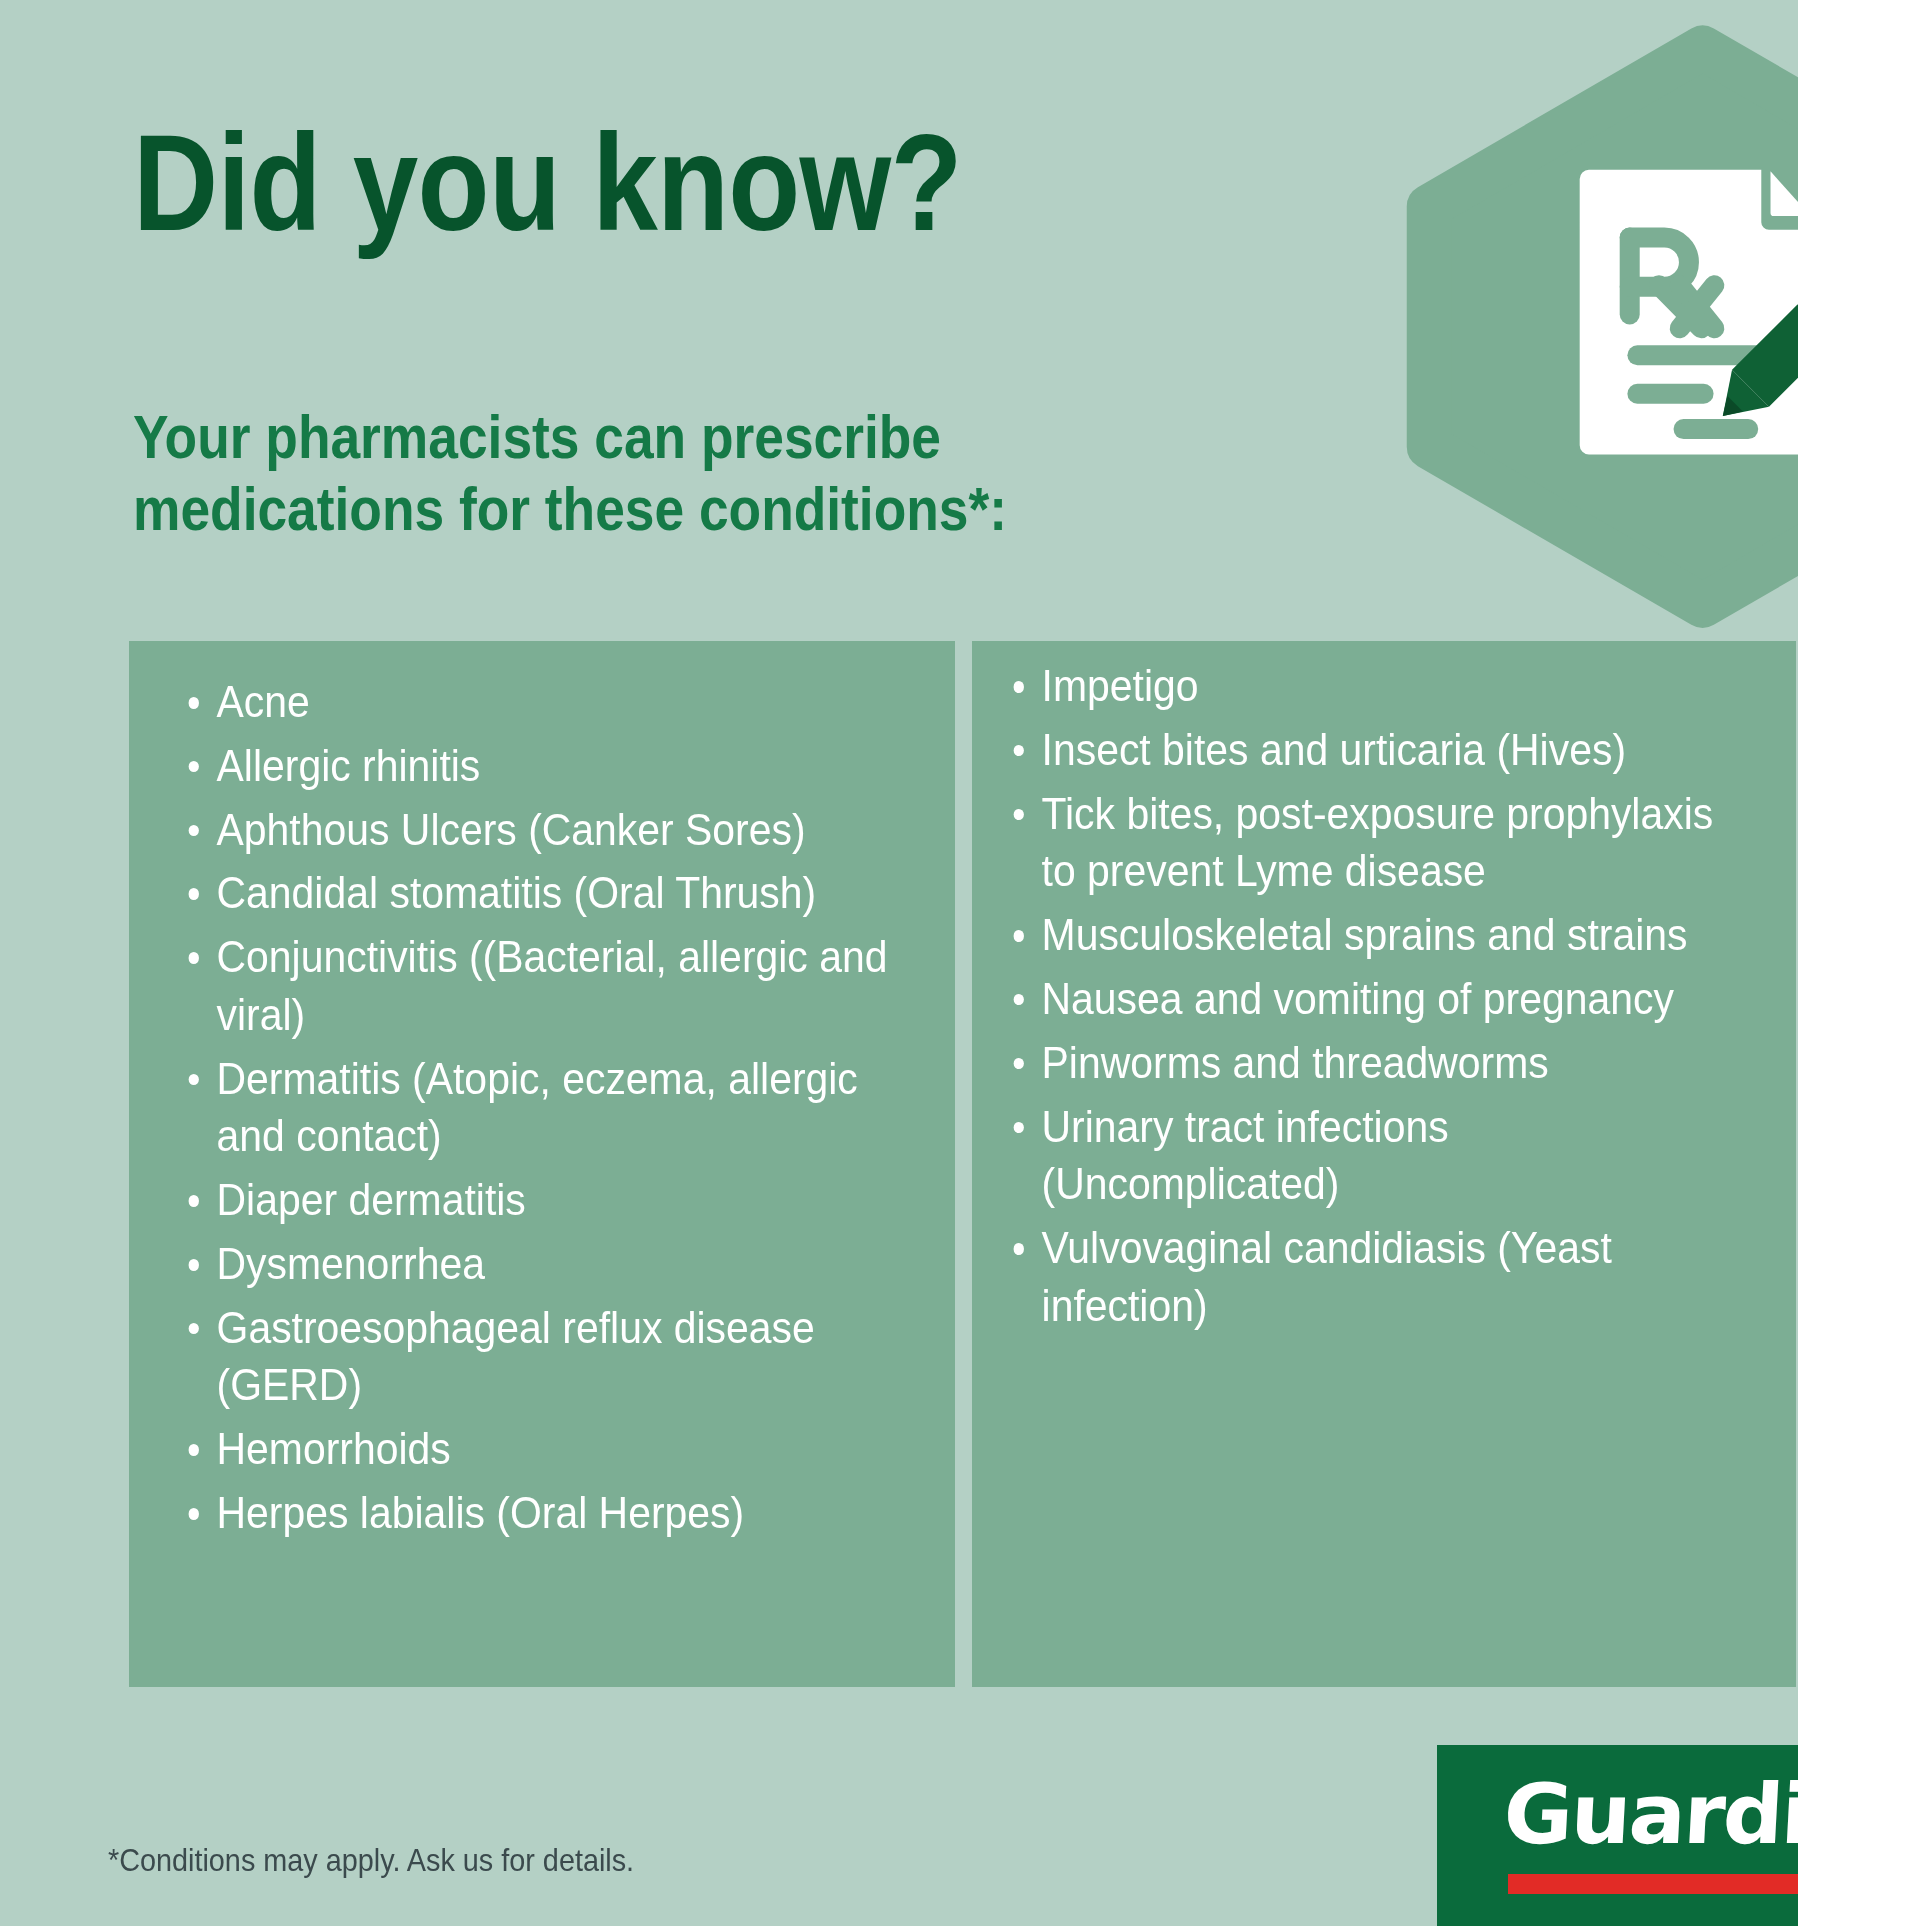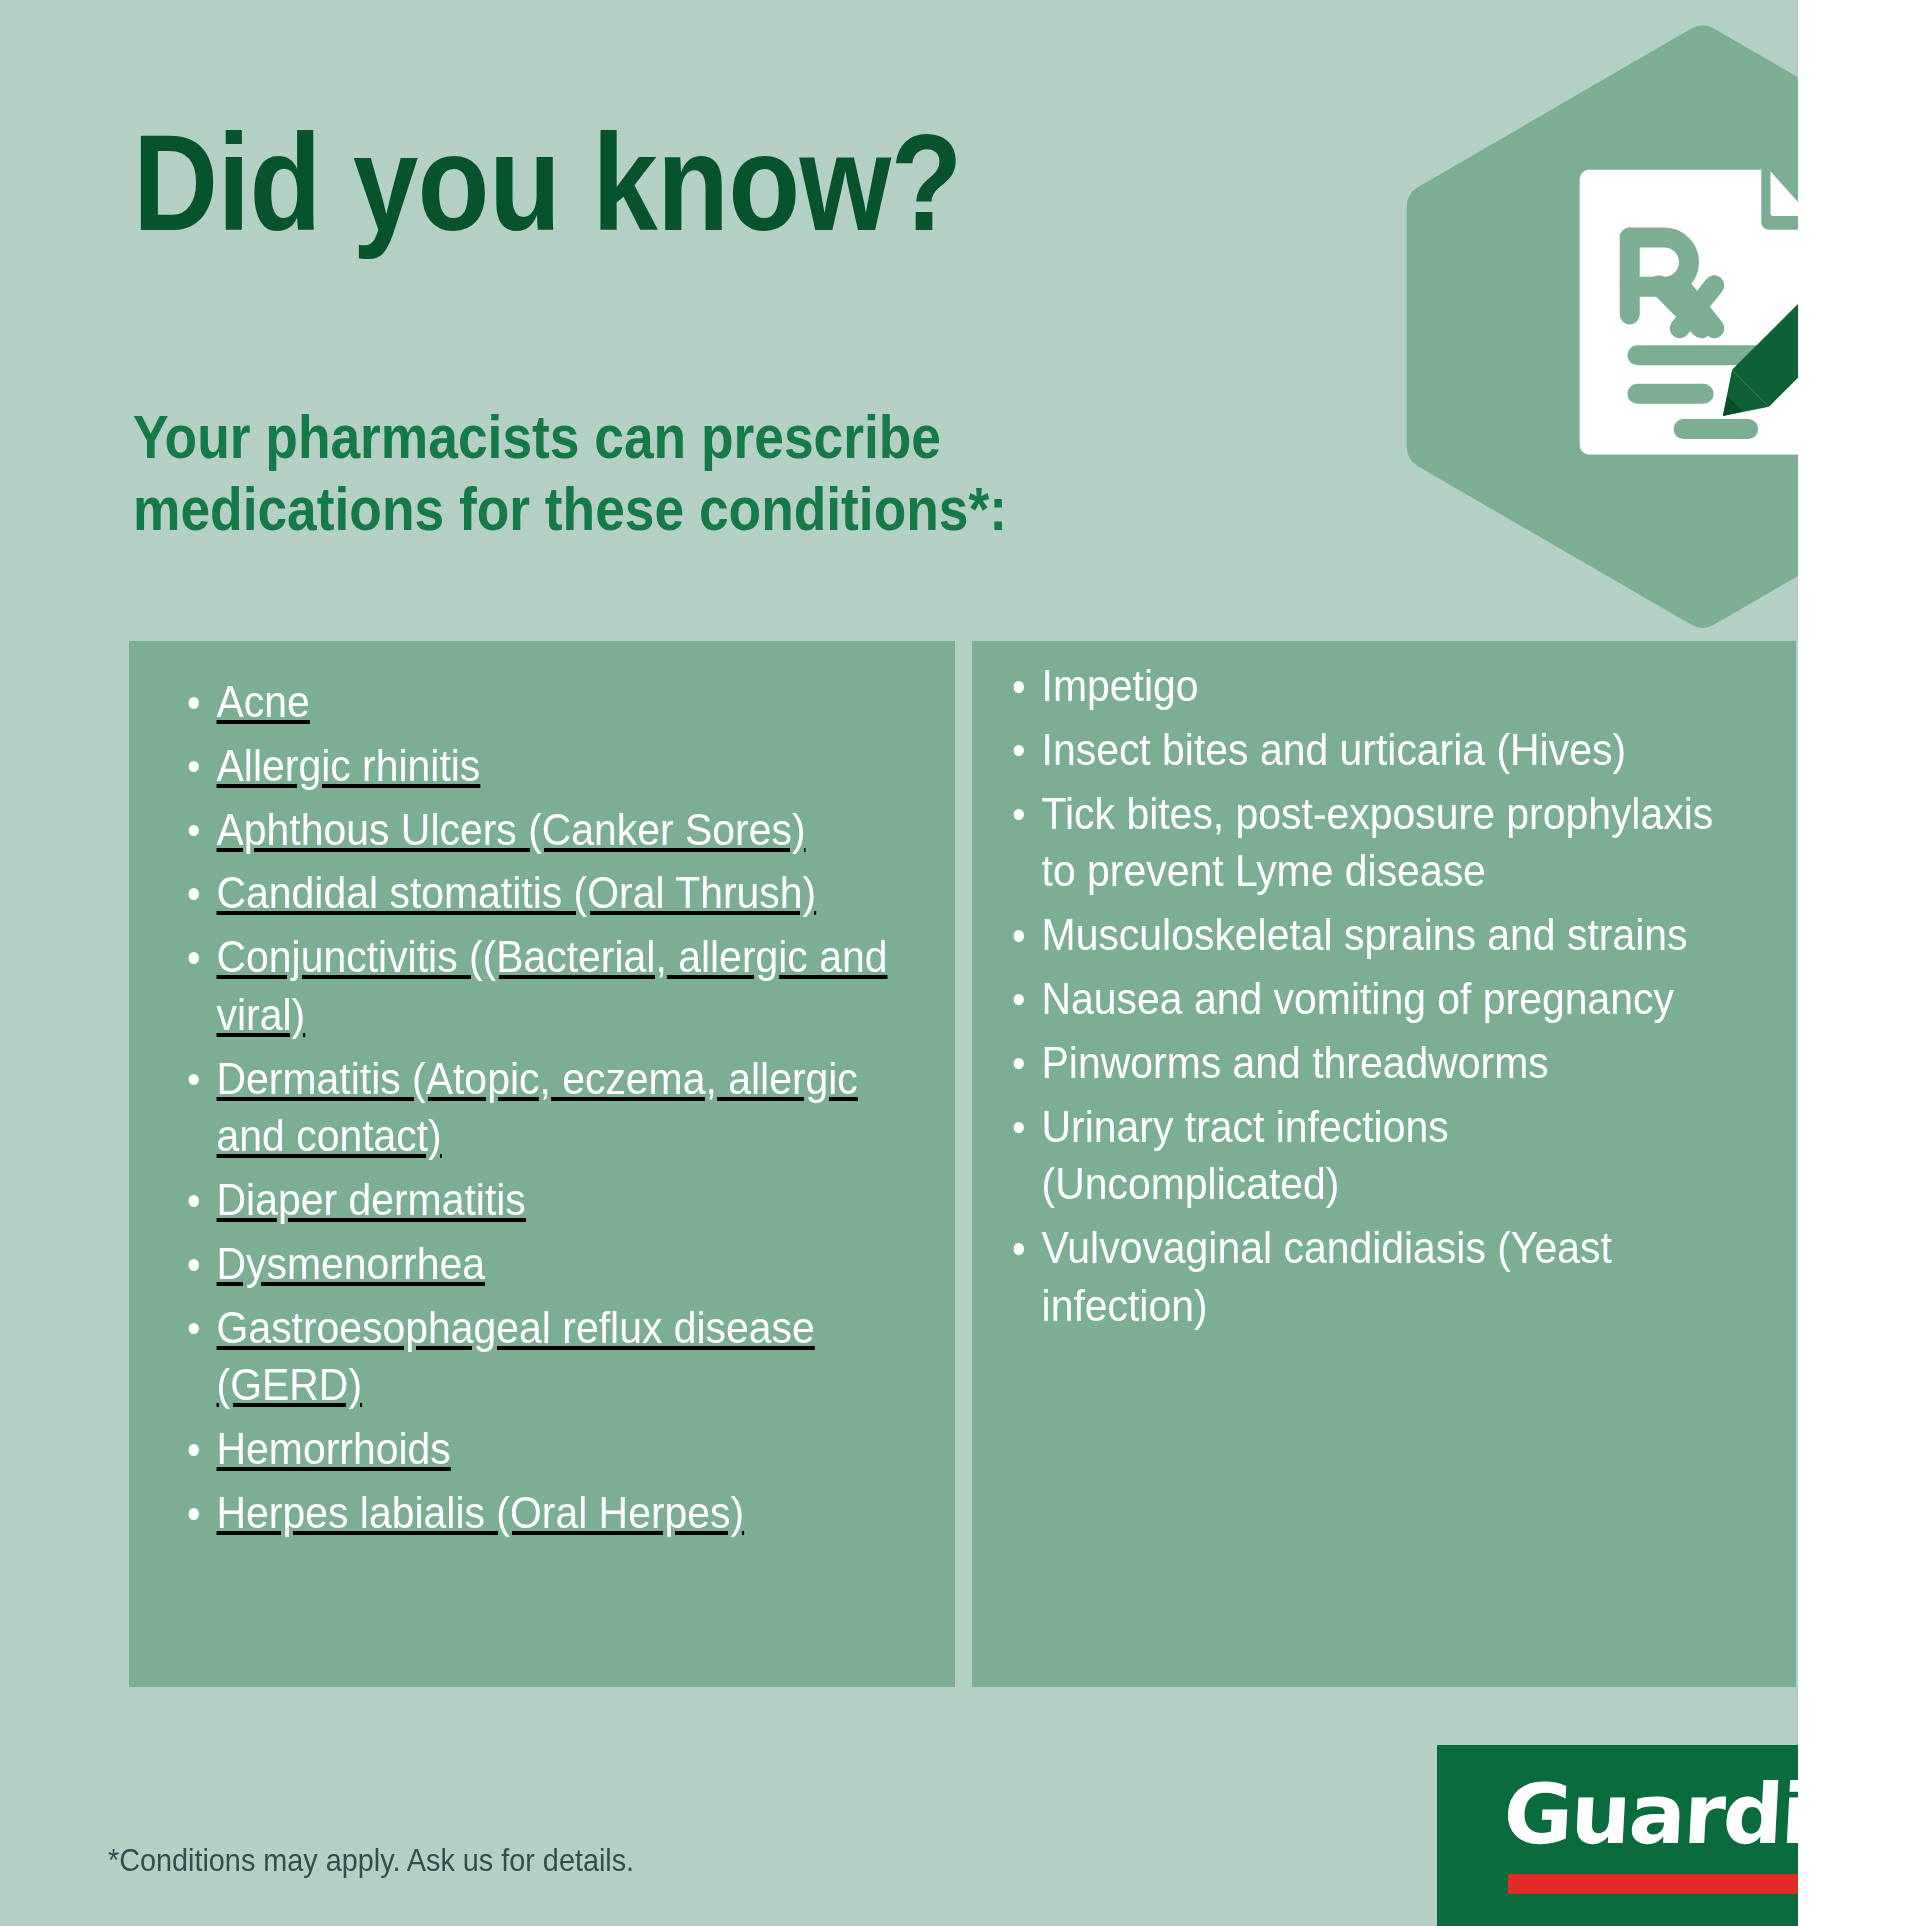--- a/index.html
+++ b/index.html
@@ -62,21 +62,21 @@
     background: #7cae94;
   }
   #panel-left  { left: 129px;  width: 826px; }
   #panel-right { left: 972px; width: 824px; }
 
   .cond-list {
     list-style: none;
     margin: 0;
     padding: 0;
   }
-  #panel-left .cond-list  { padding: 32px 10px 0 55px; text-decoration: underline; }
+  #panel-left .cond-list  { padding: 32px 10px 0 55px; }
   #panel-right .cond-list { padding: 16px 23px 0 37px; }
 
   .cond-item {
     position: relative;
     color: #ffffff;
     font-size: 44px;
     line-height: 1.31;
     padding-left: 35px;
     margin: 0 0 6.2px 0;
     transform: scaleX(0.93);

